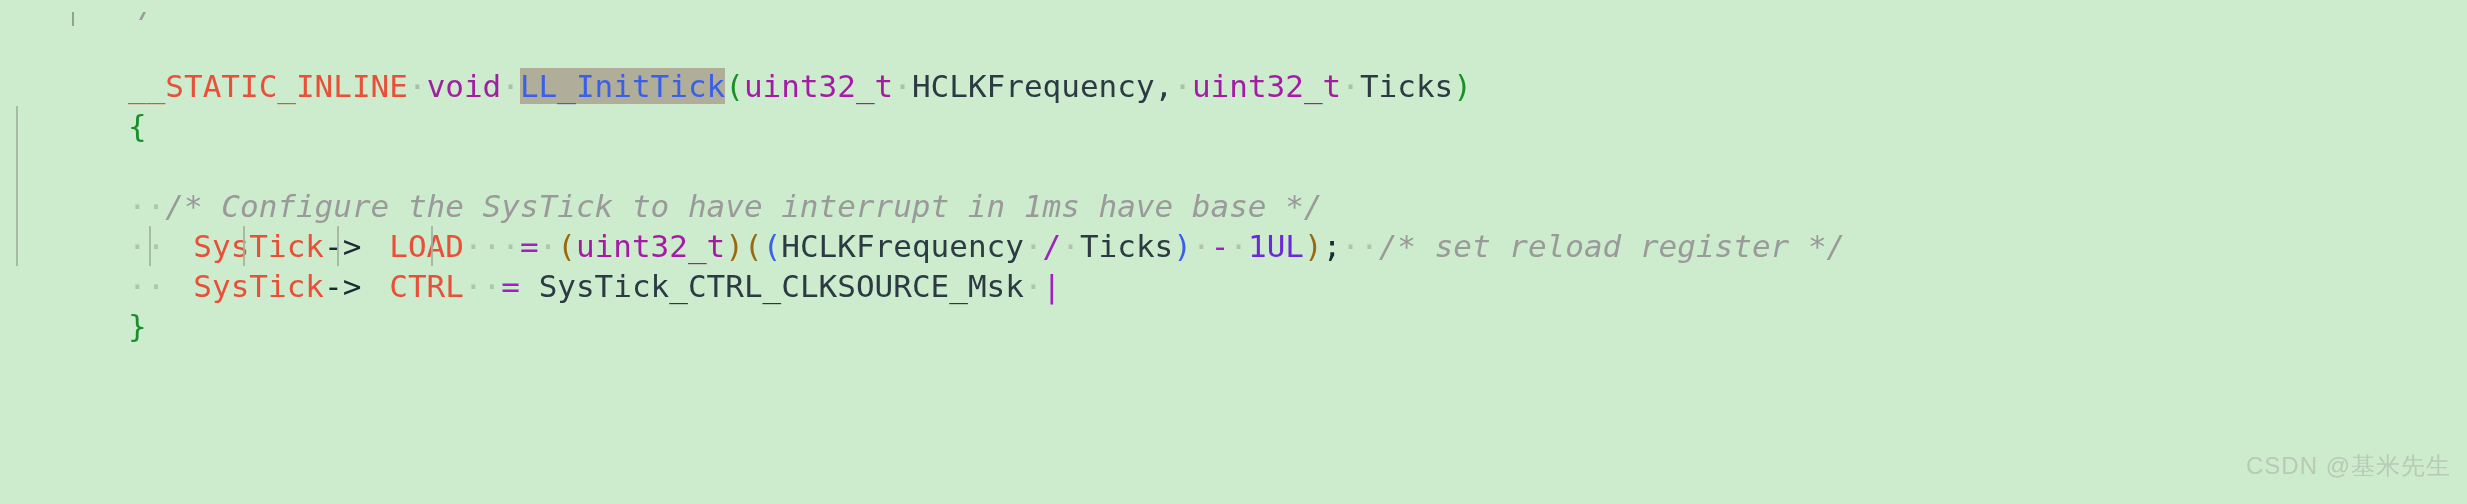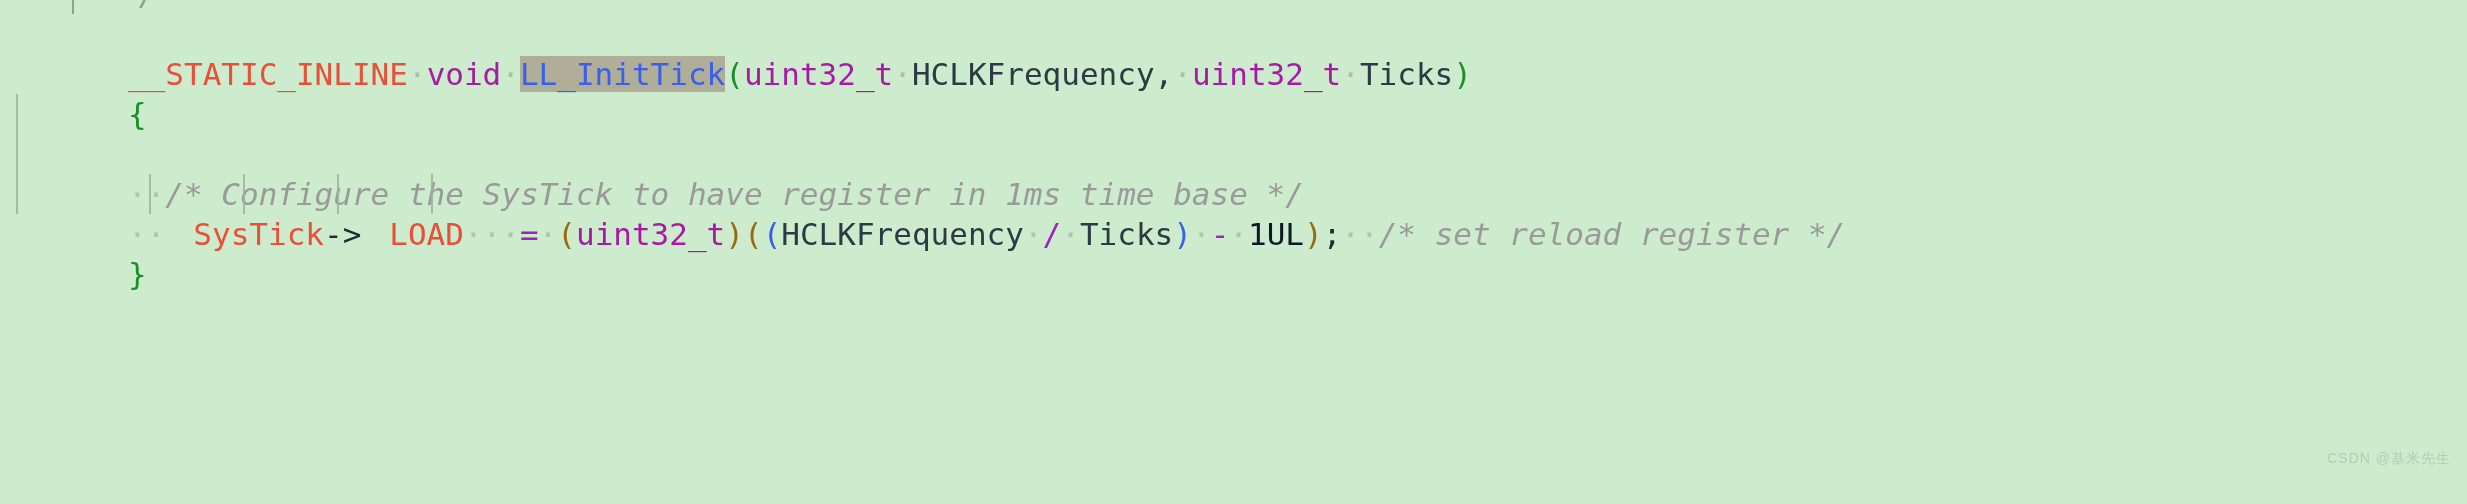--- a/index.html
+++ b/index.html
@@ -21,21 +21,21 @@
     font-family: "DejaVu Sans Mono", monospace;
     font-size: 31px;
     line-height: 40px;
     letter-spacing: 0px;
   }
   .code-area {
     position: absolute;
     left: 0;
     top: 0;
     width: 1952px;
-    padding-top: 0;
+    padding-top: 12px;
     box-sizing: border-box;
   }
   .line {
     position: relative;
     height: 40px;
     white-space: pre;
     padding-left: 16px;
     box-sizing: border-box;
   }
   
@@ -49,43 +49,43 @@
   }
   
   .t-macro   { color: #e8503a; }
   .t-kw      { color: #a020a0; }
   .t-fn-hl   { color: #3a5fe8; background: #b0ae98; }
   .t-type    { color: #a51ba5; }
   .t-ident   { color: #2b3a43; }
   .t-field   { color: #e8503a; margin-left: 28px; }
   .t-op      { color: #a020c0; }
   .t-arrow   { color: #1b2b33; }
-  .t-num     { color: #0f172a; }
+  .t-num     { color: #6d28d9; }
   .t-semi    { color: #1b2b33; }
   .t-comment { color: #9a9a9a; font-style: italic; }
   .t-br1     { color: #1a8f2a; }
   .t-br3     { color: #3a5fe8; }
   .t-br-brown{ color: #9a6a12; }
   .t-comma   { color: #2b3a43; }
   .ws        { color: #a9bfa9; }
   .ws-c      { color: #b0c4b0; }
   .top-guide {
     position: absolute;
     left: 72px;
     top: 0px;
     width: 2px;
     height: 14px;
     background: #8fa38f;
   }
   .watermark {
     position: absolute;
     right: 16px;
-    bottom: 26px;
+    bottom: 18px;
     font-family: "Liberation Sans", sans-serif;
-    font-size: 14px;
+    font-size: 24px;
     color: #b8c9b8;
     letter-spacing: 1px;
     white-space: pre;
   }
 </style>
 </head>
 <body>
 
 <div id="editor">
 
@@ -99,29 +99,33 @@
     <div class="line">
       <span class="t-macro">__STATIC_INLINE</span><span class="ws">·</span><span class="t-kw">void</span><span class="ws">·</span><span class="t-fn-hl">LL_InitTick</span><span class="t-br1">(</span><span class="t-type">uint32_t</span><span class="ws">·</span><span class="t-ident">HCLKFrequency</span><span class="t-comma">,</span><span class="ws">·</span><span class="t-type">uint32_t</span><span class="ws">·</span><span class="t-ident">Ticks</span><span class="t-br1">)</span>
     </div>
 
     <div class="line">
       <span class="t-br1">{</span>
     </div>
 
     <div class="line">
       <span class="guide" style="left:16px;"></span>
-      <span class="ws-c">··</span><span class="t-comment">/* Configure the SysTick to have register in 1ms time base */</span>
+      <span class="ws-c">··</span><span class="t-comment">/* Configure the SysTick to have interrupt in 1ms have base */</span>
     </div>
 
     <div class="line">
       <span class="guide" style="left:16px;"></span>
       <span class="ws-c">··</span><span class="t-field">SysTick</span><span class="t-arrow">-&gt;</span><span class="t-field">LOAD</span><span class="ws-c">···</span><span class="t-op">=</span><span class="ws-c">·</span><span class="t-br-brown">(</span><span class="t-type">uint32_t</span><span class="t-br-brown">)</span><span class="t-br-brown">(</span><span class="t-br3">(</span><span class="t-ident">HCLKFrequency</span><span class="ws-c">·</span><span class="t-op">/</span><span class="ws-c">·</span><span class="t-ident">Ticks</span><span class="t-br3">)</span><span class="ws-c">·</span><span class="t-op">-</span><span class="ws-c">·</span><span class="t-num">1UL</span><span class="t-br-brown">)</span><span class="t-semi">;</span><span class="ws-c">··</span><span class="t-comment">/* set reload register */</span>
     </div>
 
 
+    <div class="line">
+      <span class="guide" style="left:16px;"></span>
+      <span class="ws-c">··</span><span class="t-field">SysTick</span><span class="t-arrow">-&gt;</span><span class="t-field">CTRL</span><span class="ws-c">··</span><span class="t-op">=</span> <span class="t-ident">SysTick_CTRL_CLKSOURCE_Msk</span><span class="ws-c">·</span><span class="t-op">|</span>
+    </div>
 
     <div class="line">
       <span class="guide" style="left:16px;"></span>
       <span class="guide" style="left:149px;"></span>
       <span class="guide" style="left:243px;"></span>
       <span class="guide" style="left:337px;"></span>
       <span class="guide" style="left:431px;"></span>
       
     </div>
 

